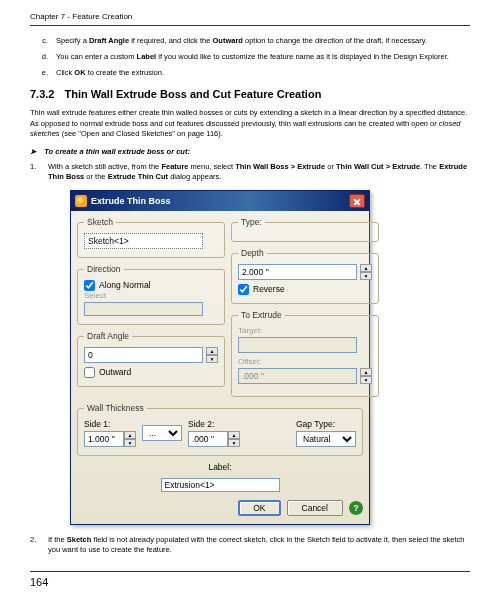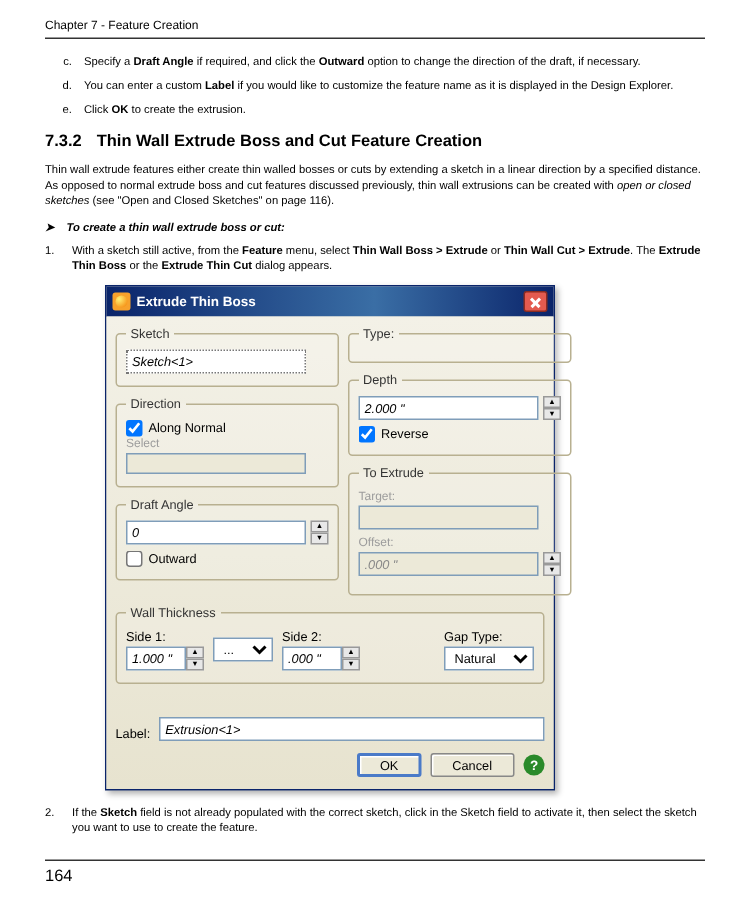--- a/index.html
+++ b/index.html
@@ -62,42 +62,42 @@
   .cols { display:flex; gap:6px; }
   .col { flex:1; }
   fieldset {
     border:1px solid #b8b090; border-radius:3px; padding:6px 6px 8px 6px; margin-bottom:6px;
     background: rgba(255,255,255,0.15);
   }
   legend { font-size:8.5px; color:#333; padding:0 3px; }
   .field-row { display:flex; align-items:center; gap:3px; margin-bottom:4px; }
   .text-in {
     flex:1; height:16px; font-size:8.5px; padding:1px 3px;
-    background:#fff; border:1px solid #7f9db9;font-style:italic;
+    background:#fff; border:1px solid #7f9db9;
   }
   .text-in.disabled { background:#ece9d8; color:#888; }
   .spin-btns { display:flex; flex-direction:column; }
   .spin-btns .sb {
     width:12px; height:8px; background:#e8e8e8; border:1px solid #999; font-size:5px;
     display:flex; align-items:center; justify-content:center; cursor:pointer; line-height:1;
   }
   .sel {
     width:100%; height:16px; font-size:8.5px; padding:0 2px;
     background:#fff; border:1px solid #7f9db9;
   }
   .check-row { display:flex; gap:4px; font-size:8.5px; }
   .check-row input { width:11px; height:11px; }
   .sublabel { font-size:8px; color:#444; margin-bottom:2px; }
   .sublabel.disabled { color:#9c9c9c; }
   .list-box { height:14px; }
   .wall-row { display:flex; gap:6px; align-items:center; }
   .wall-col { display:flex; flex-direction:column; }
   .wall-col .lbl { font-size:8.5px; margin-bottom:2px; }
   .spin-wrap { display:flex; }
-  .label-row { display:flex; align-items:flex-end; gap:6px; margin-top:22px; font-size:8.5px; }
+  .label-row { display:flex; align-items:center; gap:6px; margin-top:6px; font-size:8.5px;flex-direction:column; }
   .btn-row { display:flex; justify-content:flex-end; gap:6px; margin-top:8px; align-items:center; }
   .dlg-btn {
     font-size:8.5px; padding:2px 14px; background:#ece9d8;
     border:1px solid #888; border-radius:2px; cursor:pointer;
     box-shadow: inset 1px 1px 0 #fff;
   }
   .dlg-btn.default { border:2px solid #4a7ac8; padding:1px 13px; }
   .help-icon {
     width:14px; height:14px; border-radius:50%; background:#2a8a2a;
     display:flex; align-items:center; justify-content:center; color:#fff; font-size:9px; font-weight:bold; cursor:pointer;

